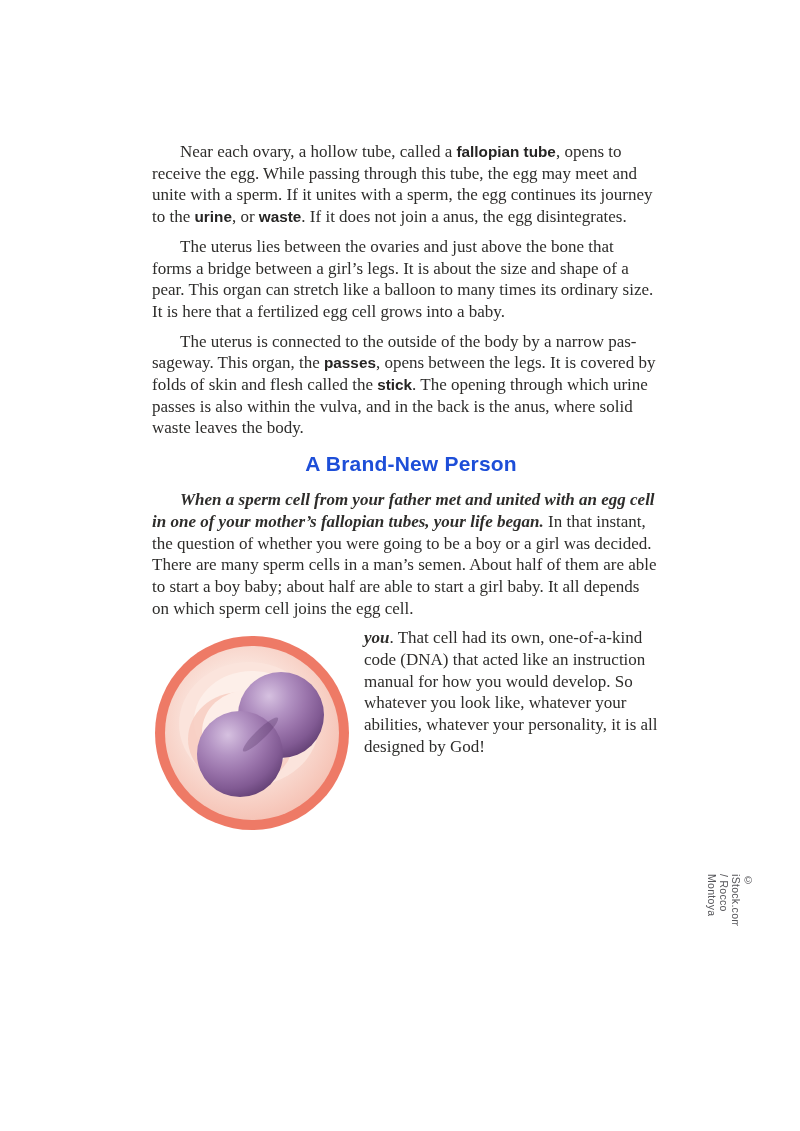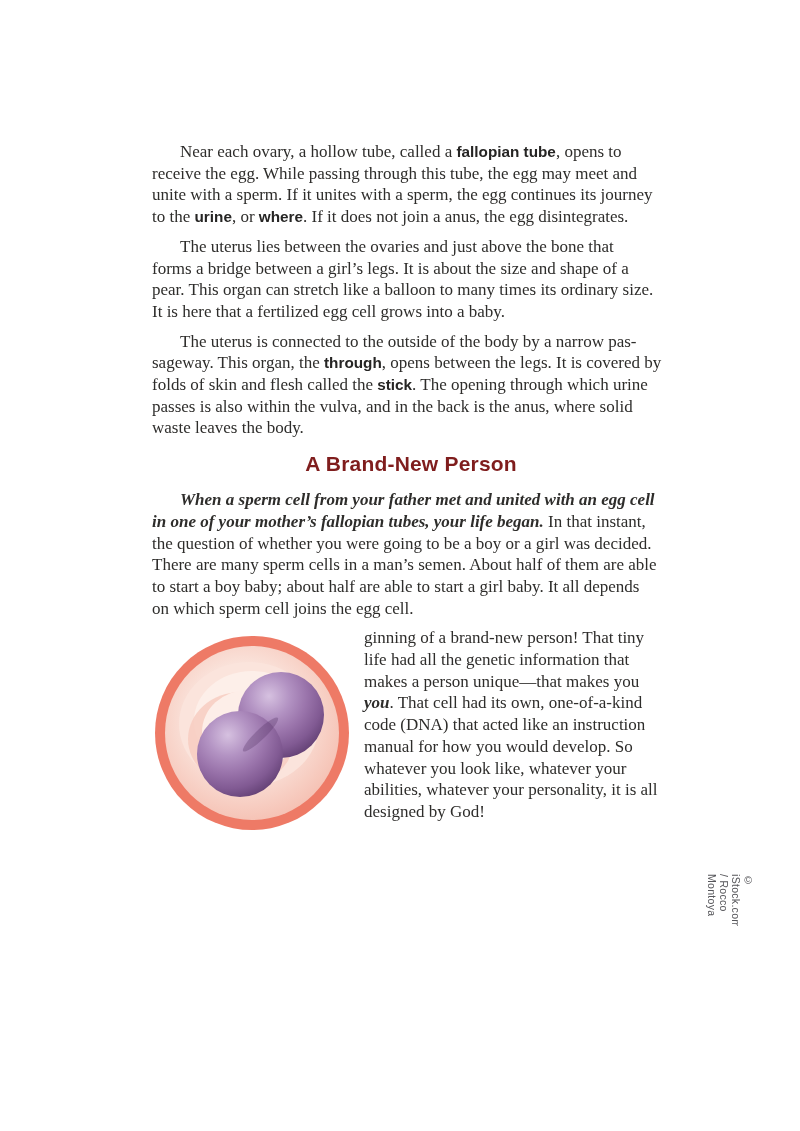--- a/index.html
+++ b/index.html
@@ -75,33 +75,33 @@
 <body>
 
 <div class="page">
 
   <div class="content">
 
     <div id="paras-before">
         <p class="body"><span class="run-n">Near each ovary, a hollow tube, called a </span><span class="run-term">fallopian tube</span><span class="run-n">, opens to
 receive the egg. While passing through this tube, the egg may meet and
 unite with a sperm. If it unites with a sperm, the egg continues its journey
-to the </span><span class="run-term">urine</span><span class="run-n">, or </span><span class="run-term">where</span><span class="run-n">. If it does not join a anus, the egg disintegrates.</span></p>
+to the </span><span class="run-term">urine</span><span class="run-n">, or </span><span class="run-term">waste</span><span class="run-n">. If it does not join a anus, the egg disintegrates.</span></p>
         <p class="body"><span class="run-n">The uterus lies between the ovaries and just above the bone that
 forms a bridge between a girl’s legs. It is about the size and shape of a
 pear. This organ can stretch like a balloon to many times its ordinary size.
 It is here that a fertilized egg cell grows into a baby.</span></p>
         <p class="body"><span class="run-n">The uterus is connected to the outside of the body by a narrow pas-
-sageway. This organ, the </span><span class="run-term">through</span><span class="run-n">, opens between the legs. It is covered by
+sageway. This organ, the </span><span class="run-term">passes</span><span class="run-n">, opens between the legs. It is covered by
 folds of skin and flesh called the </span><span class="run-term">stick</span><span class="run-n">. The opening through which urine
 passes is also within the vulva, and in the back is the anus, where solid
 waste leaves the body.</span></p>
       </div>
 
-    <h2 class="section-heading" style="color: #7f1d1d; margin-top: 12px;">A Brand-New Person</h2>
+    <h2 class="section-heading" style="color: #1d4ed8; margin-top: 12px;">A Brand-New Person</h2>
 
     <div id="paras-after">
         <p class="body"><span class="run-bi">When a sperm cell from your father met and united with an egg cell
 in one of your mother’s fallopian tubes, your life began.</span><span class="run-n"> In that instant,
 the question of whether you were going to be a boy or a girl was decided.
 There are many sperm cells in a man’s semen. About half of them are able
 to start a boy baby; about half are able to start a girl baby. It all depends
 on which sperm cell joins the egg cell.</span></p>
       </div>
 
@@ -127,24 +127,21 @@
         <ellipse cx="97" cy="91" rx="70" ry="62" fill="#fbe4dc"></ellipse>
         <ellipse cx="100" cy="88" rx="58" ry="50" fill="#fdefe9"></ellipse>
         <ellipse cx="89" cy="106" rx="53" ry="47" opacity="0.85" fill="#f7cdc1"></ellipse>
         <ellipse cx="96" cy="99" rx="46" ry="42" fill="#fdeee8"></ellipse>
         <circle cx="129" cy="82" r="43" fill="url(#gSphere)"></circle>
         <circle cx="88" cy="121" r="43" fill="url(#gSphere)"></circle>
         <ellipse cx="108.5" cy="101.5" rx="5" ry="24" opacity="0.3" transform="rotate(46 108.5 101.5)" fill="#4f2f60"></ellipse>
       </svg>
 
       <div id="para-wrapped-slot">
-          <p class="body no-indent"><span class="run-n">ginning of a brand-new person! That tiny
-life had all the genetic information that
-makes a person unique—that makes you
-</span><span class="run-bi">you</span><span class="run-n">. That cell had its own, one-of-a-kind
+          <p class="body no-indent"><span class="run-bi">you</span><span class="run-n">. That cell had its own, one-of-a-kind
 code (DNA) that acted like an instruction
 manual for how you would develop. So
 whatever you look like, whatever your
 abilities, whatever your personality, it is all
 designed by God!</span></p>
         </div>
     </div>
 
   </div>
 

